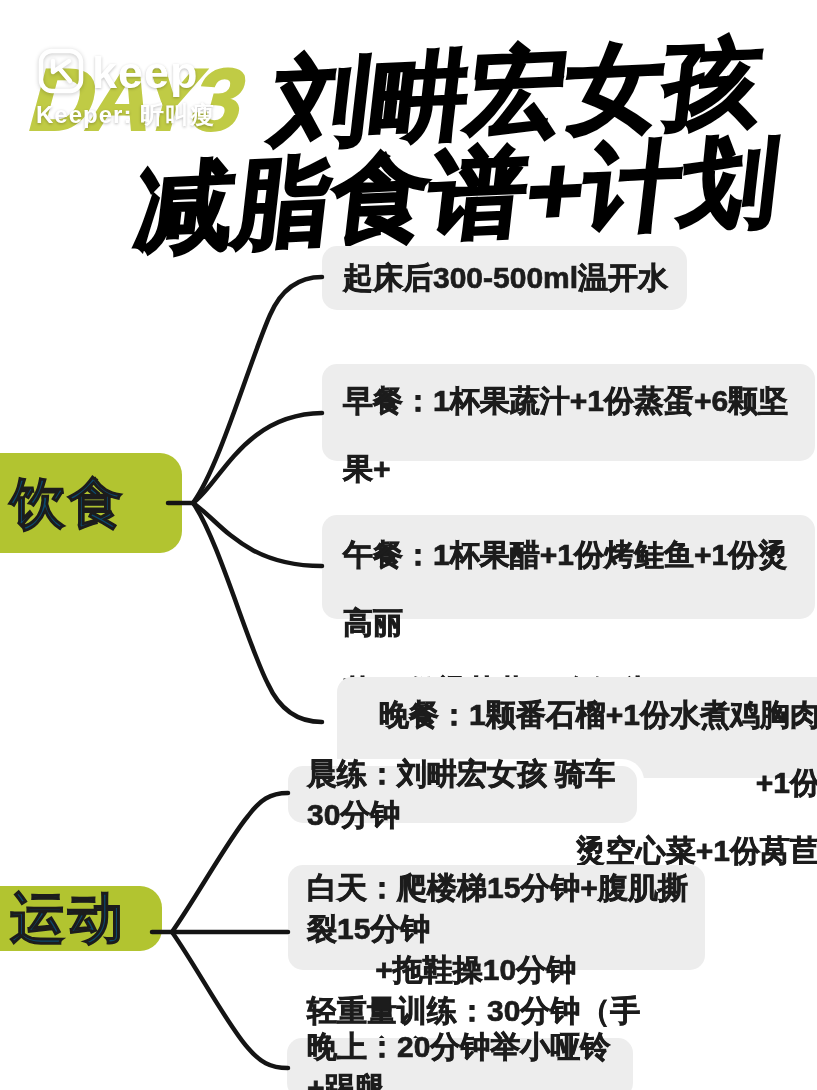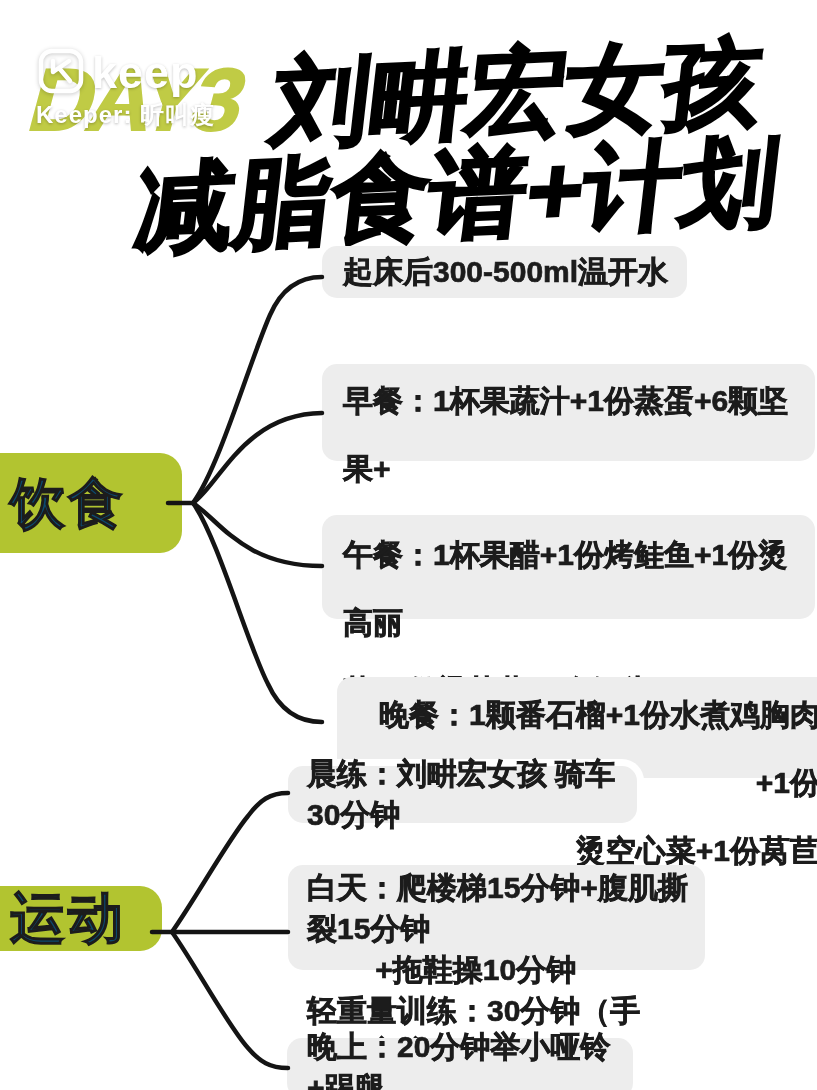--- a/index.html
+++ b/index.html
@@ -49,21 +49,21 @@
   
   .node{
     position:absolute;background:#ededed;border-radius:15px;z-index:2;
     box-sizing:border-box;color:#1c1c1c;
   }
   .node-text{
     display:block;font-size:30px;font-weight:700;white-space:pre-wrap;
     -webkit-text-stroke:0.7px #1c1c1c;
   }
   .single{display:flex;align-items:center;}
-  .n1{left:322px;top:246px;width:365px;height:52px;padding:0 10px 0 21px;}
+  .n1{left:322px;top:246px;width:365px;height:64px;padding:0 10px 0 21px;}
   .n2{left:322px;top:364px;width:493px;height:97px;padding:3px 10px 0 21px;}
   .n2 .node-text,.n3 .node-text,.n4 .node-text{line-height:68px;}
   .n3{left:322px;top:515px;width:493px;height:104px;padding:6px 10px 0 21px;}
   .n4{left:337px;top:677px;width:493px;height:101px;padding:4px 10px 0 21px;text-align:right;}
   .n5{left:288px;top:766px;width:349px;height:57px;padding:0 10px 0 19px;
       z-index:3;box-shadow:0 0 0 7px #ffffff;}
   .n6{left:288px;top:865px;width:417px;height:105px;padding:2px 8px 0 19px;}
   .n6 .node-text{line-height:41px;}
   .n7{left:287px;top:1038px;width:346px;height:60px;padding:0 10px 0 20px;}
 </style>

